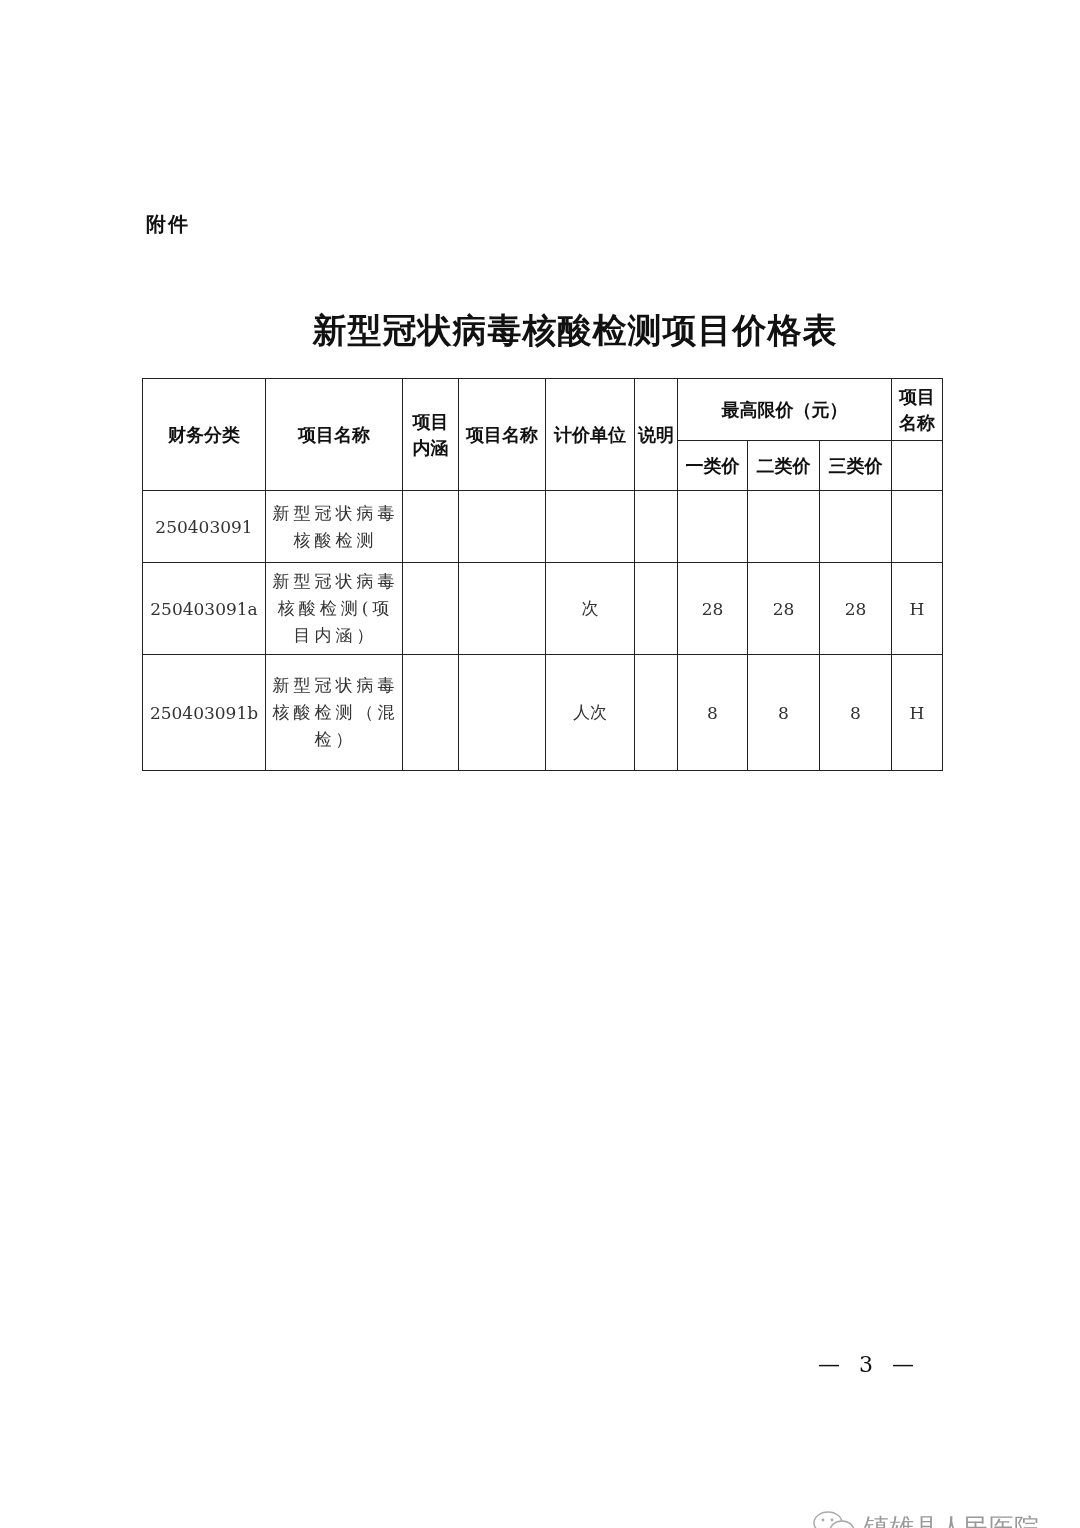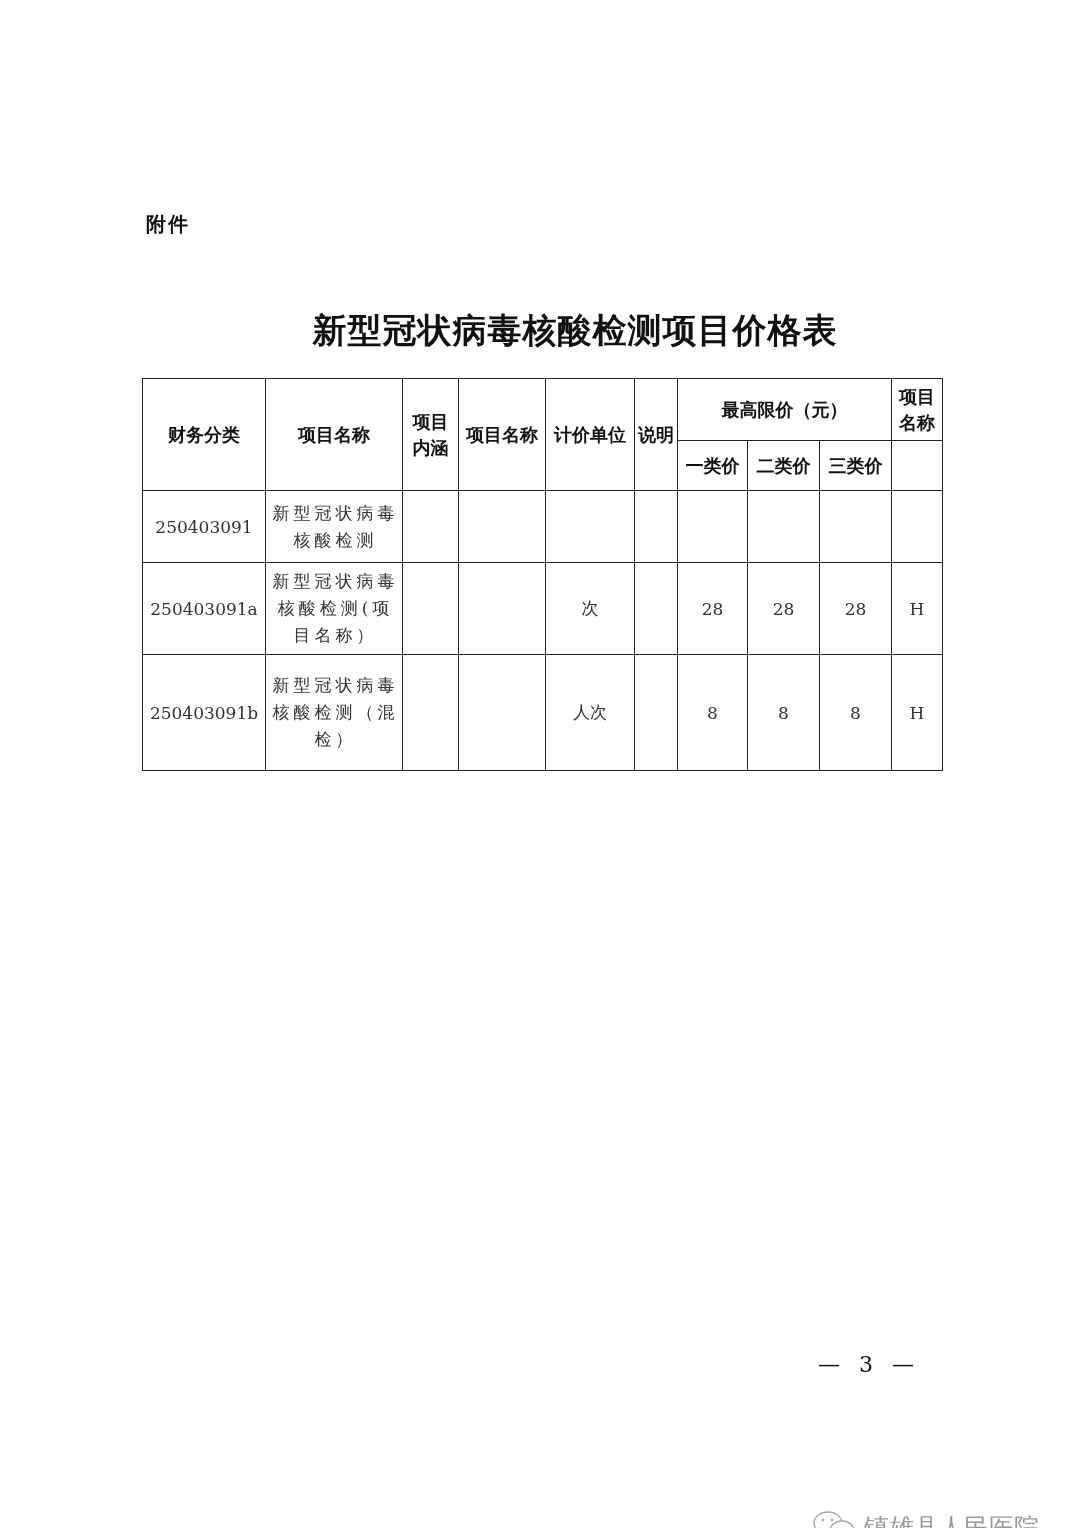--- a/index.html
+++ b/index.html
@@ -62,21 +62,21 @@
     <td></td>
     <td></td>
     <td></td>
     <td></td>
     <td></td>
     <td></td>
     <td></td>
   </tr>
   <tr style="height:92px">
     <td>250403091a</td>
-    <td class="name">新型冠状病毒核酸检测(项目名称）</td>
+    <td class="name">新型冠状病毒核酸检测(项目内涵）</td>
     <td></td>
     <td></td>
     <td>次</td>
     <td></td>
     <td>28</td>
     <td>28</td>
     <td>28</td>
     <td>H</td>
   </tr>
   <tr style="height:116px">

